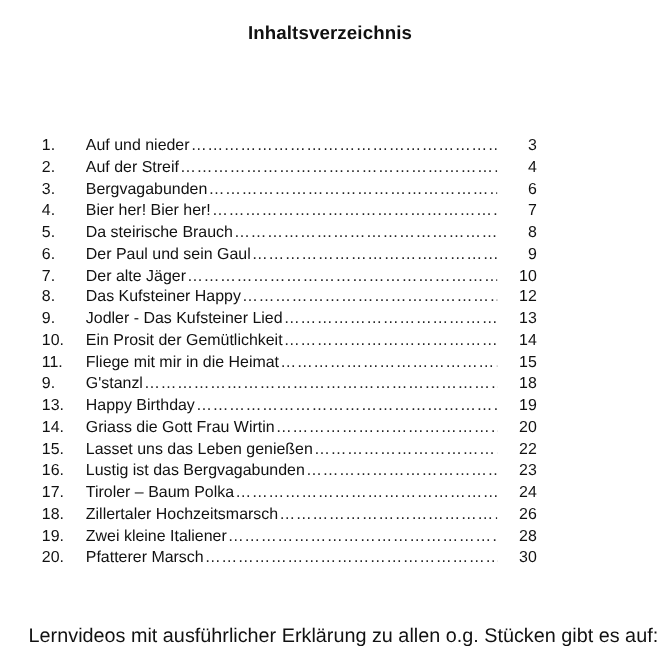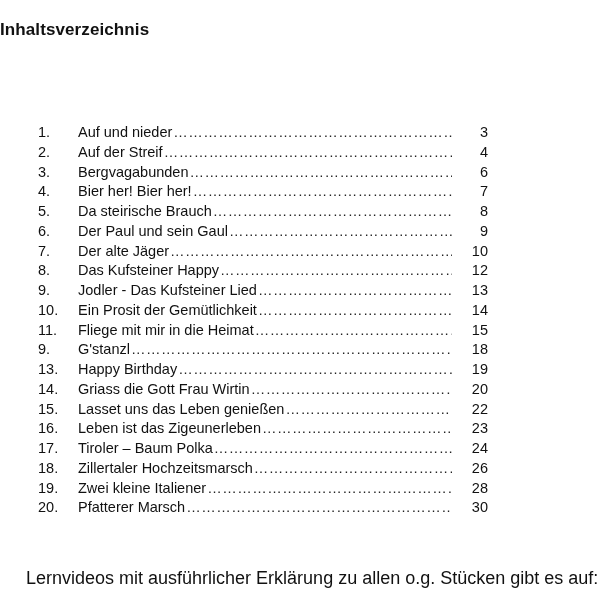--- a/index.html
+++ b/index.html
@@ -13,20 +13,21 @@
       position: relative;
       overflow: hidden;
       font-family: "Liberation Sans", sans-serif;
       color: #111111;
     }
     .title {
       position: absolute;
       top: 20px;
       left: 0;
       width: 600px;
+      text-align: center;
       font-weight: bold;
       font-size: 17px;
       letter-spacing: 0.1px;
     }
     .toc {
       position: absolute;
       top: 107px;
       left: 38px;
       width: 450px;
     }
@@ -159,21 +160,21 @@
         <span class="toc-page">20</span>
       </div>
       <div class="toc-row">
         <span class="toc-num">15.</span>
         <span class="toc-title">Lasset uns das Leben genießen</span>
         <span class="toc-dots">……………………………………………………………………</span>
         <span class="toc-page">22</span>
       </div>
       <div class="toc-row">
         <span class="toc-num">16.</span>
-        <span class="toc-title">Leben ist das Zigeunerleben</span>
+        <span class="toc-title">Lustig ist das Bergvagabunden</span>
         <span class="toc-dots">……………………………………………………………………</span>
         <span class="toc-page">23</span>
       </div>
       <div class="toc-row">
         <span class="toc-num">17.</span>
         <span class="toc-title">Tiroler – Baum Polka</span>
         <span class="toc-dots">……………………………………………………………………</span>
         <span class="toc-page">24</span>
       </div>
       <div class="toc-row">

